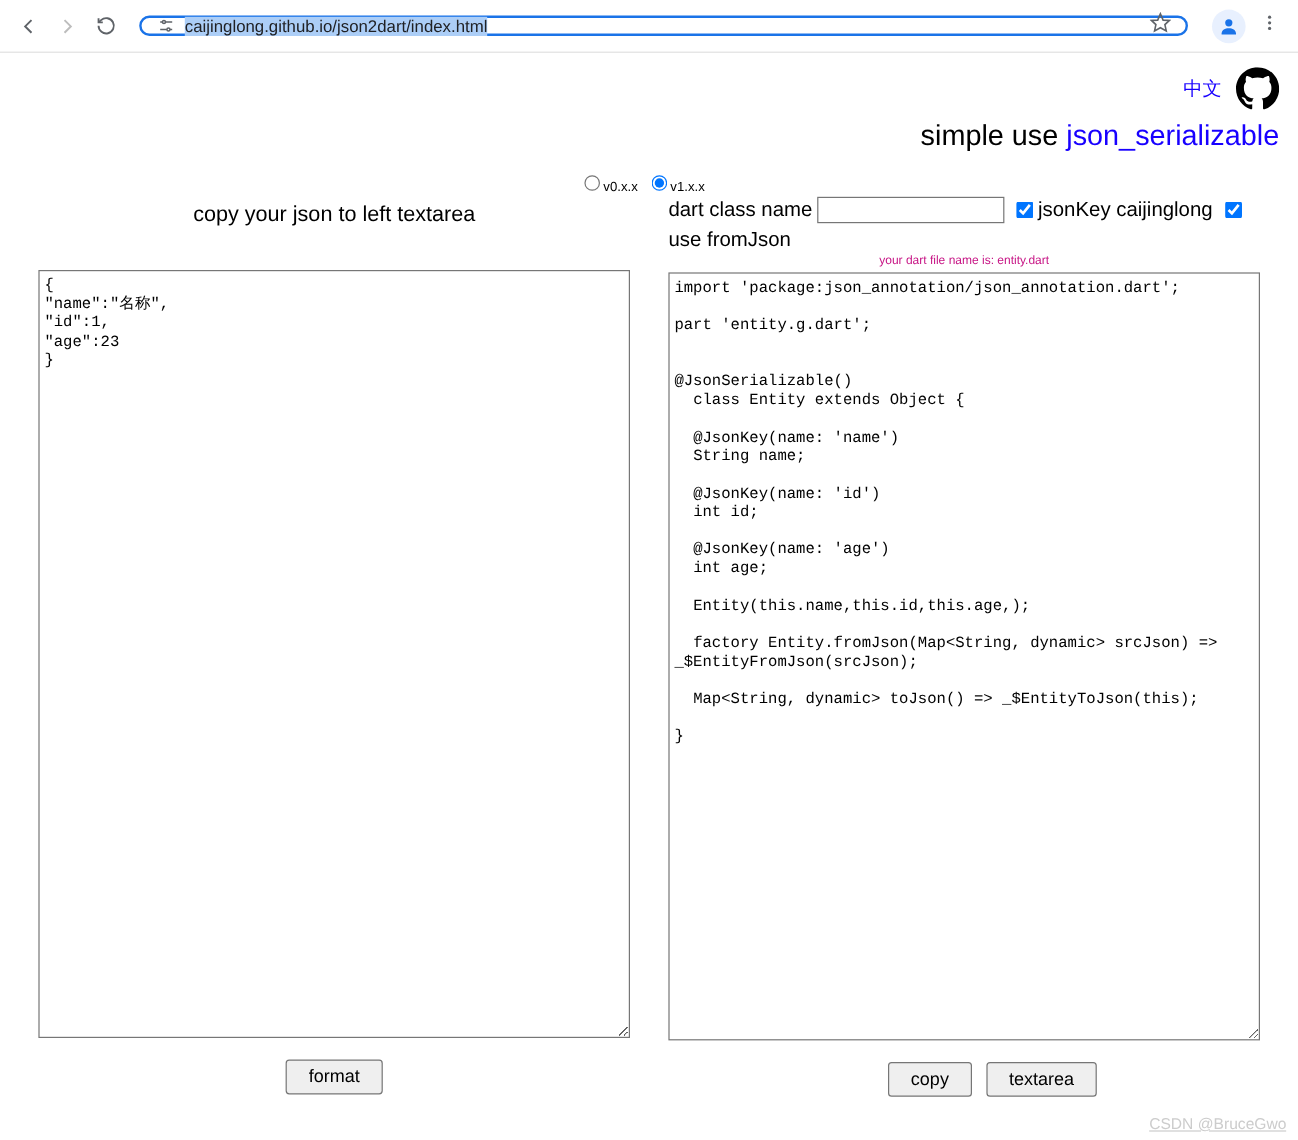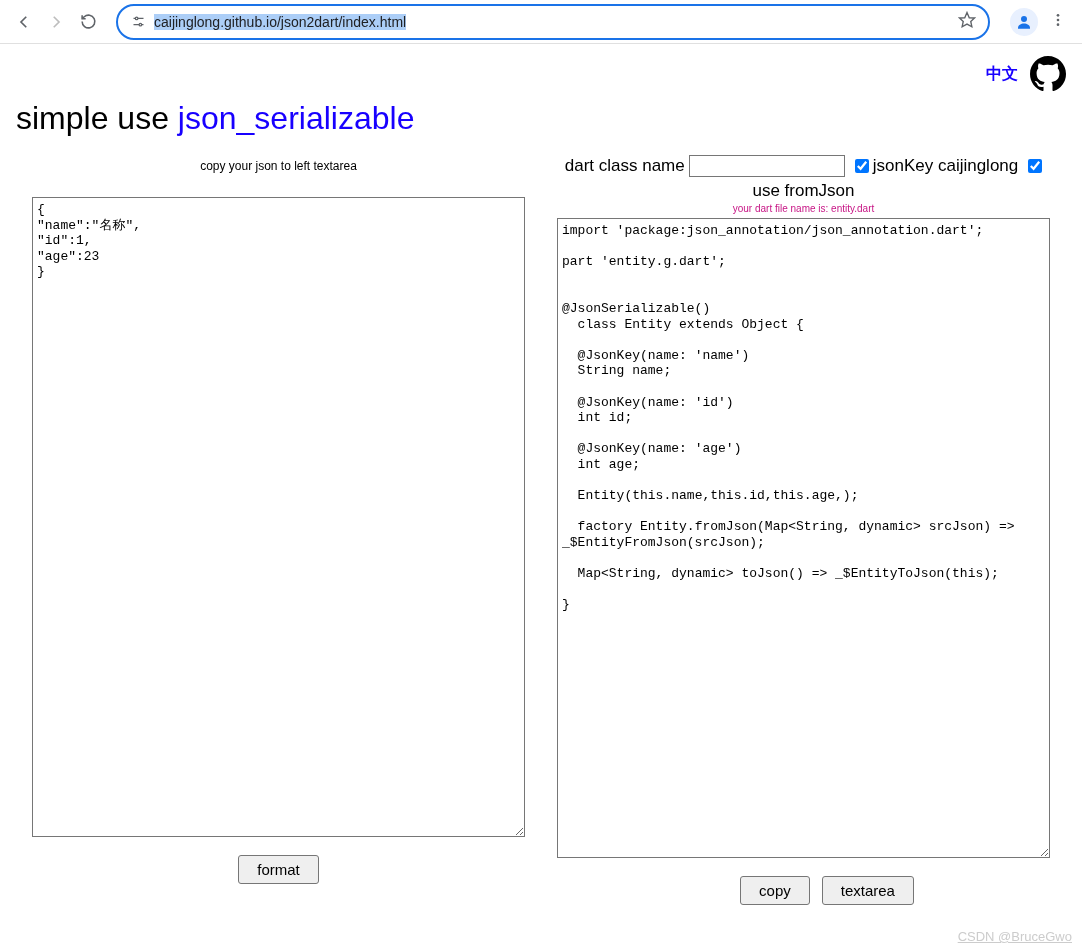--- a/index.html
+++ b/index.html
@@ -2,45 +2,45 @@
 <html><head>
   <meta charset="utf-8">
   <style>
     * { box-sizing: border-box; margin: 0; padding: 0; }
     body { font-family: Arial, sans-serif; background: #fff; width: 1082px; height: 950px; overflow: hidden; }
     
     
     .browser-bar { display: flex; align-items: center; padding: 8px 12px; border-bottom: 1px solid #e0e0e0; gap: 8px; height: 44px; }
     .nav-btn { width: 24px; height: 24px; display: flex; align-items: center; justify-content: center; cursor: pointer; color: #5f6368; border-radius: 50%; }
     .nav-btn.disabled { color: #bdbdbd; }
-    .url-bar { flex: 1; display: flex; align-items: center; border: 2px solid #1a73e8; border-radius: 20px; padding: 4px 12px; height: 36px; gap: 8px; margin: 0 8px; }
+    .url-bar { flex: 1; display: flex; align-items: center; border: 2px solid #1a73e8; border-radius: 20px; padding: 4px 12px; height: 17px; gap: 8px; margin: 0 8px; }
     .url-text { flex: 1; font-size: 14px; color: #202124; }
     .url-text .selected { background: #accef7; }
     .star-icon { color: #5f6368; cursor: pointer; }
     .profile-icon { width: 28px; height: 28px; border-radius: 50%; background: #e8f0fe; display: flex; align-items: center; justify-content: center; cursor: pointer; margin-left: 4px; }
     .menu-dots { cursor: pointer; padding: 4px; color: #5f6368; }
     
     
     .page { padding: 12px 16px; }
-    .top-links { display: flex; justify-content: flex-end; align-items: center; gap: 12px; margin-bottom: 8px; font-weight: bold; }
+    .top-links { display: flex; justify-content: flex-end; align-items: center; gap: 12px; margin-bottom: 8px; }
     .lang-link { color: #1800ff; font-size: 16px; cursor: pointer; }
     .github-icon { width: 36px; height: 36px; cursor: pointer; }
     
-    .main-title { text-align: left; font-size: 32px; font-weight: normal; margin-bottom: 18px; }
+    .main-title { text-align: right; font-size: 24px; font-weight: normal; margin-bottom: 18px; }
     .main-title .link { color: #1800ff; }
     
     .version-row { text-align: center; font-size: 11px; margin-bottom: 2px; }
     .version-row label { margin-right: 8px; }
     
     .columns { display: flex; gap: 32px; padding: 0 16px; }
     .col { flex: 1; display: flex; flex-direction: column; align-items: center; }
     
-    .left-header { font-size: 12px; margin-top: 4px; }
+    .left-header { font-size: 18px; margin-bottom: 12px; margin-top: 4px; }
     
-    .right-header { font-size: 17px; display: flex; flex-wrap: wrap; align-items: center; justify-content: center; gap: 4px; margin-bottom: 2px; }
+    .right-header { font-size: 17px; display: flex; flex-wrap: wrap; align-items: center; justify-content: flex-start; gap: 4px; margin-bottom: 2px; }
     .class-input { width: 156px; height: 22px; border: 1px solid #767676; padding: 0 4px; font-size: 13px; }
     .chk { width: 14px; height: 14px; accent-color: #0075ff; margin-left: 6px; }
     
     .filename-hint { font-size: 10px; color: #c71585; text-align: right; margin-bottom: 4px; }
     
     .code-area { width: 100%; height: 640px; border: 1px solid #767676; padding: 4px; font-family: 'Courier New', monospace; font-size: 13px; line-height: 1.2; resize: both; overflow: auto; white-space: pre-wrap; }
     
     .btn { margin-top: 18px; padding: 5px 18px; font-size: 15px; border: 1px solid #767676; background: #efefef; cursor: pointer; border-radius: 3px; }
     .btn-row { display: flex; gap: 12px; margin-top: 18px; padding-left: 47px; }
     .btn-row .btn { margin-top: 0; }
@@ -106,20 +106,24 @@
       <svg viewBox="0 0 16 16" width="36" height="36" fill="#000">
           <path d="M8 0C3.58 0 0 3.58 0 8c0 3.54 2.29 6.53 5.47 7.59.4.07.55-.17.55-.38 0-.19-.01-.82-.01-1.49-2.01.37-2.53-.49-2.69-.94-.09-.23-.48-.94-.82-1.13-.28-.15-.68-.52-.01-.53.63-.01 1.08.58 1.23.82.72 1.21 1.87.87 2.33.66.07-.52.28-.87.51-1.07-1.78-.2-3.64-.89-3.64-3.95 0-.87.31-1.59.82-2.15-.08-.2-.36-1.02.08-2.12 0 0 .67-.21 2.2.82.64-.18 1.32-.27 2-.27.68 0 1.36.09 2 .27 1.53-1.04 2.2-.82 2.2-.82.44 1.1.16 1.92.08 2.12.51.56.82 1.27.82 2.15 0 3.07-1.87 3.75-3.65 3.95.29.25.54.73.54 1.48 0 1.07-.01 1.93-.01 2.2 0 .21.15.46.55.38A8.013 8.013 0 0 0 16 8c0-4.42-3.58-8-8-8z"></path>
         </svg>
     </span>
   </div>
 
   <h1 class="main-title">
     <span>simple use </span><a class="link">json_serializable</a>
   </h1>
 
+  <div class="version-row">
+    <label><input type="radio" name="ver" style=""> <span>v0.x.x</span></label>
+    <label><input type="radio" name="ver" checked="" style=""> <span>v1.x.x</span></label>
+  </div>
 
   <div class="columns">
 
     <div class="col">
       <div class="left-header">copy your json to left textarea</div>
       <div style="height:24px"></div>
       <textarea class="code-area" style="">{
 "name":"名称",
 "id":1,
 "age":23

